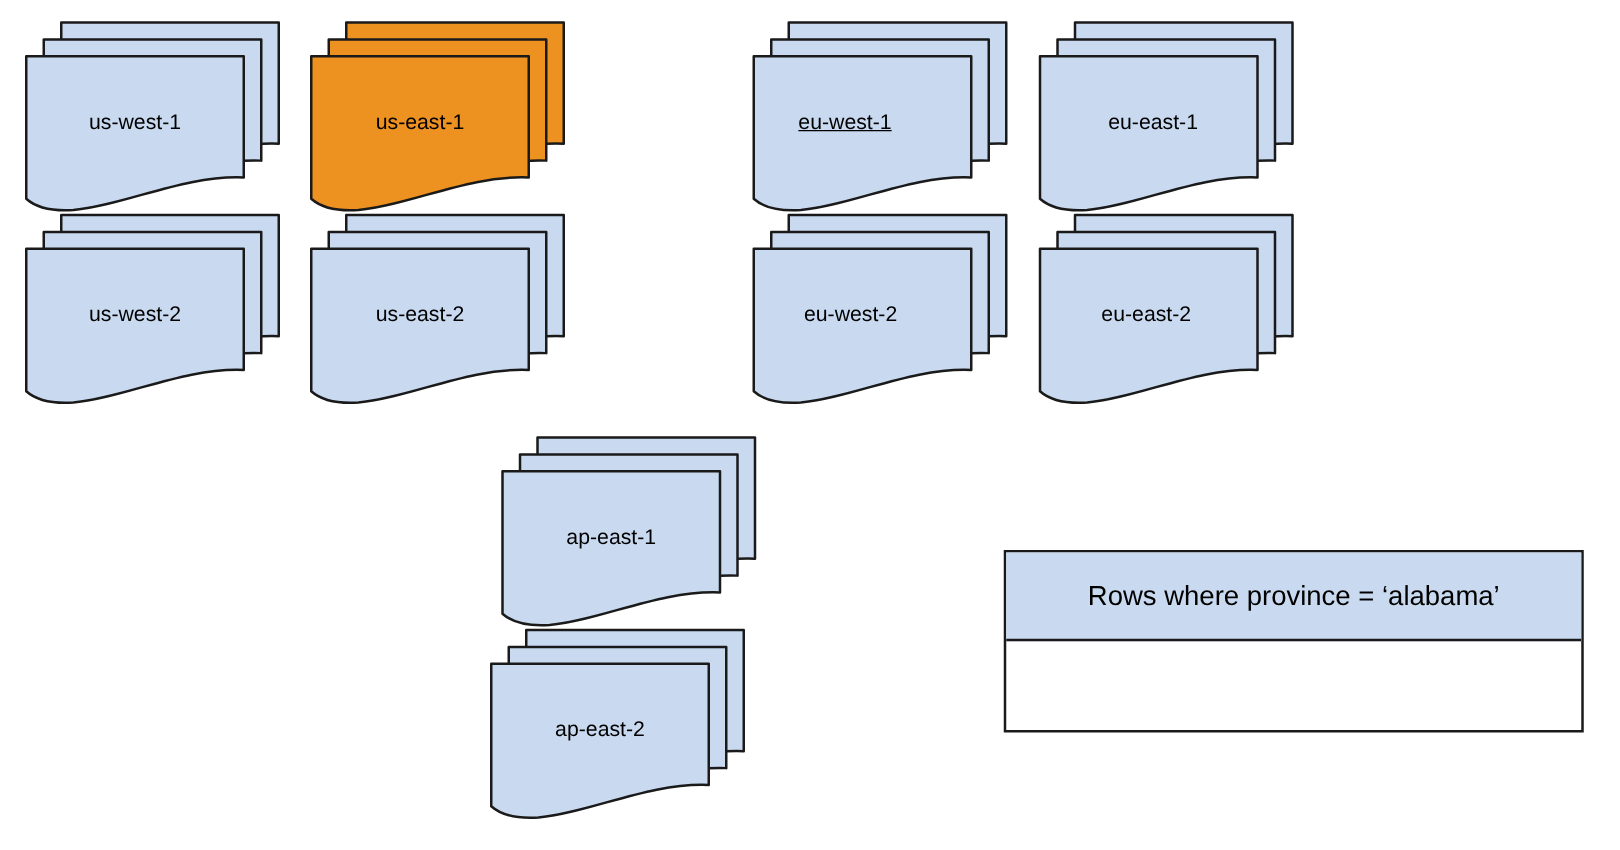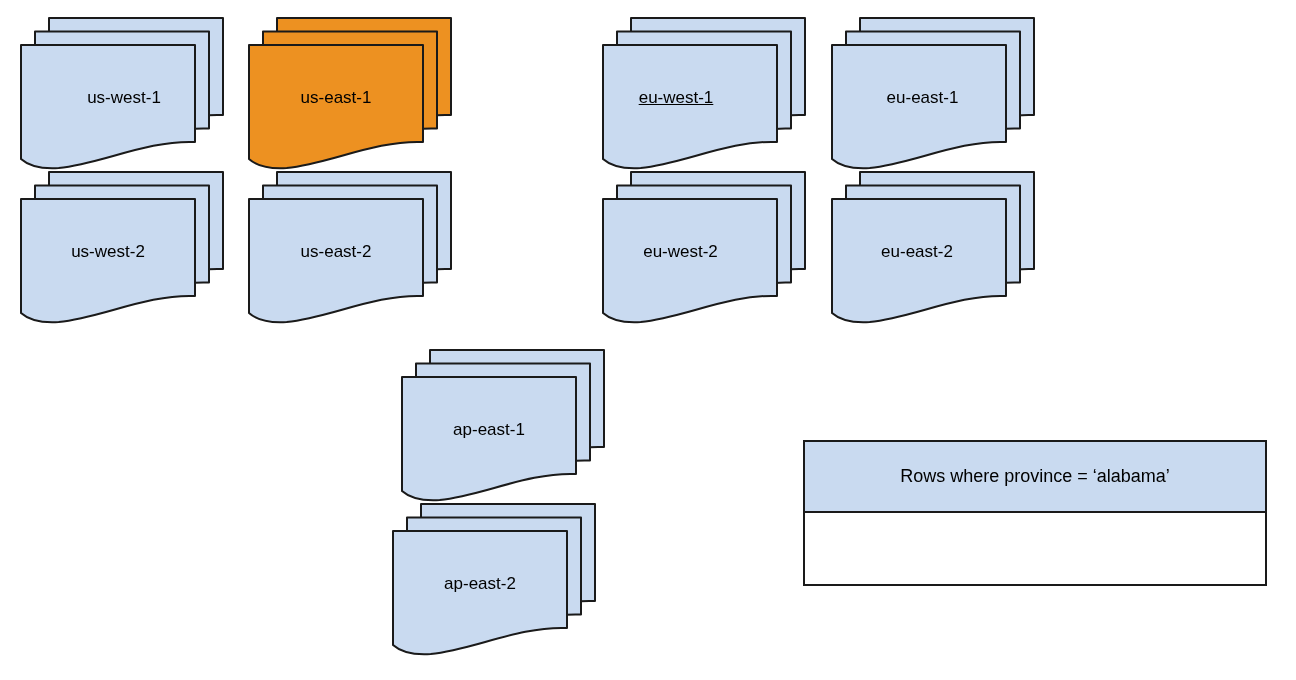--- a/index.html
+++ b/index.html
@@ -39,21 +39,21 @@
     position: absolute;
     box-sizing: border-box;
     border: 2px solid #1a1a1a;
   }
   .legend-row {
     box-sizing: border-box;
     display: flex;
     align-items: center;
     justify-content: center;
     font-family: "Liberation Sans", sans-serif;
-    font-size: 18px;
+    font-size: 22px;
     color: #000000;
   }
   .legend-row.top {
     border-bottom: 2px solid #1a1a1a;
   }
 </style>
 </head>
 <body>
 
 <div id="canvas">
@@ -63,21 +63,21 @@
           <path d="M 1 1 L 175 1 L 175 98.0 C 126.7 96.0 81.0 120.0 38.7 124.0 C 22.9 125.0 8.8 122.0 1 115.0 Z" fill="#C9DAF0" stroke="#1A1A1A" stroke-width="2" stroke-linejoin="round"></path>
         </g>
         <g transform="translate(14,13.5)">
           <path d="M 1 1 L 175 1 L 175 98.0 C 126.7 96.0 81.0 120.0 38.7 124.0 C 22.9 125.0 8.8 122.0 1 115.0 Z" fill="#C9DAF0" stroke="#1A1A1A" stroke-width="2" stroke-linejoin="round"></path>
         </g>
         <g transform="translate(0,27)">
           <path d="M 1 1 L 175 1 L 175 98.0 C 126.7 96.0 81.0 120.0 38.7 124.0 C 22.9 125.0 8.8 122.0 1 115.0 Z" fill="#C9DAF0" stroke="#1A1A1A" stroke-width="2" stroke-linejoin="round"></path>
         </g>
       </svg>
     </div>
-    <div class="doc-label" style="left: 20px; top: 88px; width: 176px; padding-left: 16px;">us-west-1</div>
+    <div class="doc-label" style="left: 20px; top: 88px; width: 176px;">us-west-1</div>
     <div class="doc-stack" style="left: 20px; top: 171px; width: 204px; height: 152px;">
       <svg width="204" height="152" viewBox="0 0 204 152">
         <g transform="translate(28,0)">
           <path d="M 1 1 L 175 1 L 175 98.0 C 126.7 96.0 81.0 120.0 38.7 124.0 C 22.9 125.0 8.8 122.0 1 115.0 Z" fill="#C9DAF0" stroke="#1A1A1A" stroke-width="2" stroke-linejoin="round"></path>
         </g>
         <g transform="translate(14,13.5)">
           <path d="M 1 1 L 175 1 L 175 98.0 C 126.7 96.0 81.0 120.0 38.7 124.0 C 22.9 125.0 8.8 122.0 1 115.0 Z" fill="#C9DAF0" stroke="#1A1A1A" stroke-width="2" stroke-linejoin="round"></path>
         </g>
         <g transform="translate(0,27)">
           <path d="M 1 1 L 175 1 L 175 98.0 C 126.7 96.0 81.0 120.0 38.7 124.0 C 22.9 125.0 8.8 122.0 1 115.0 Z" fill="#C9DAF0" stroke="#1A1A1A" stroke-width="2" stroke-linejoin="round"></path>

